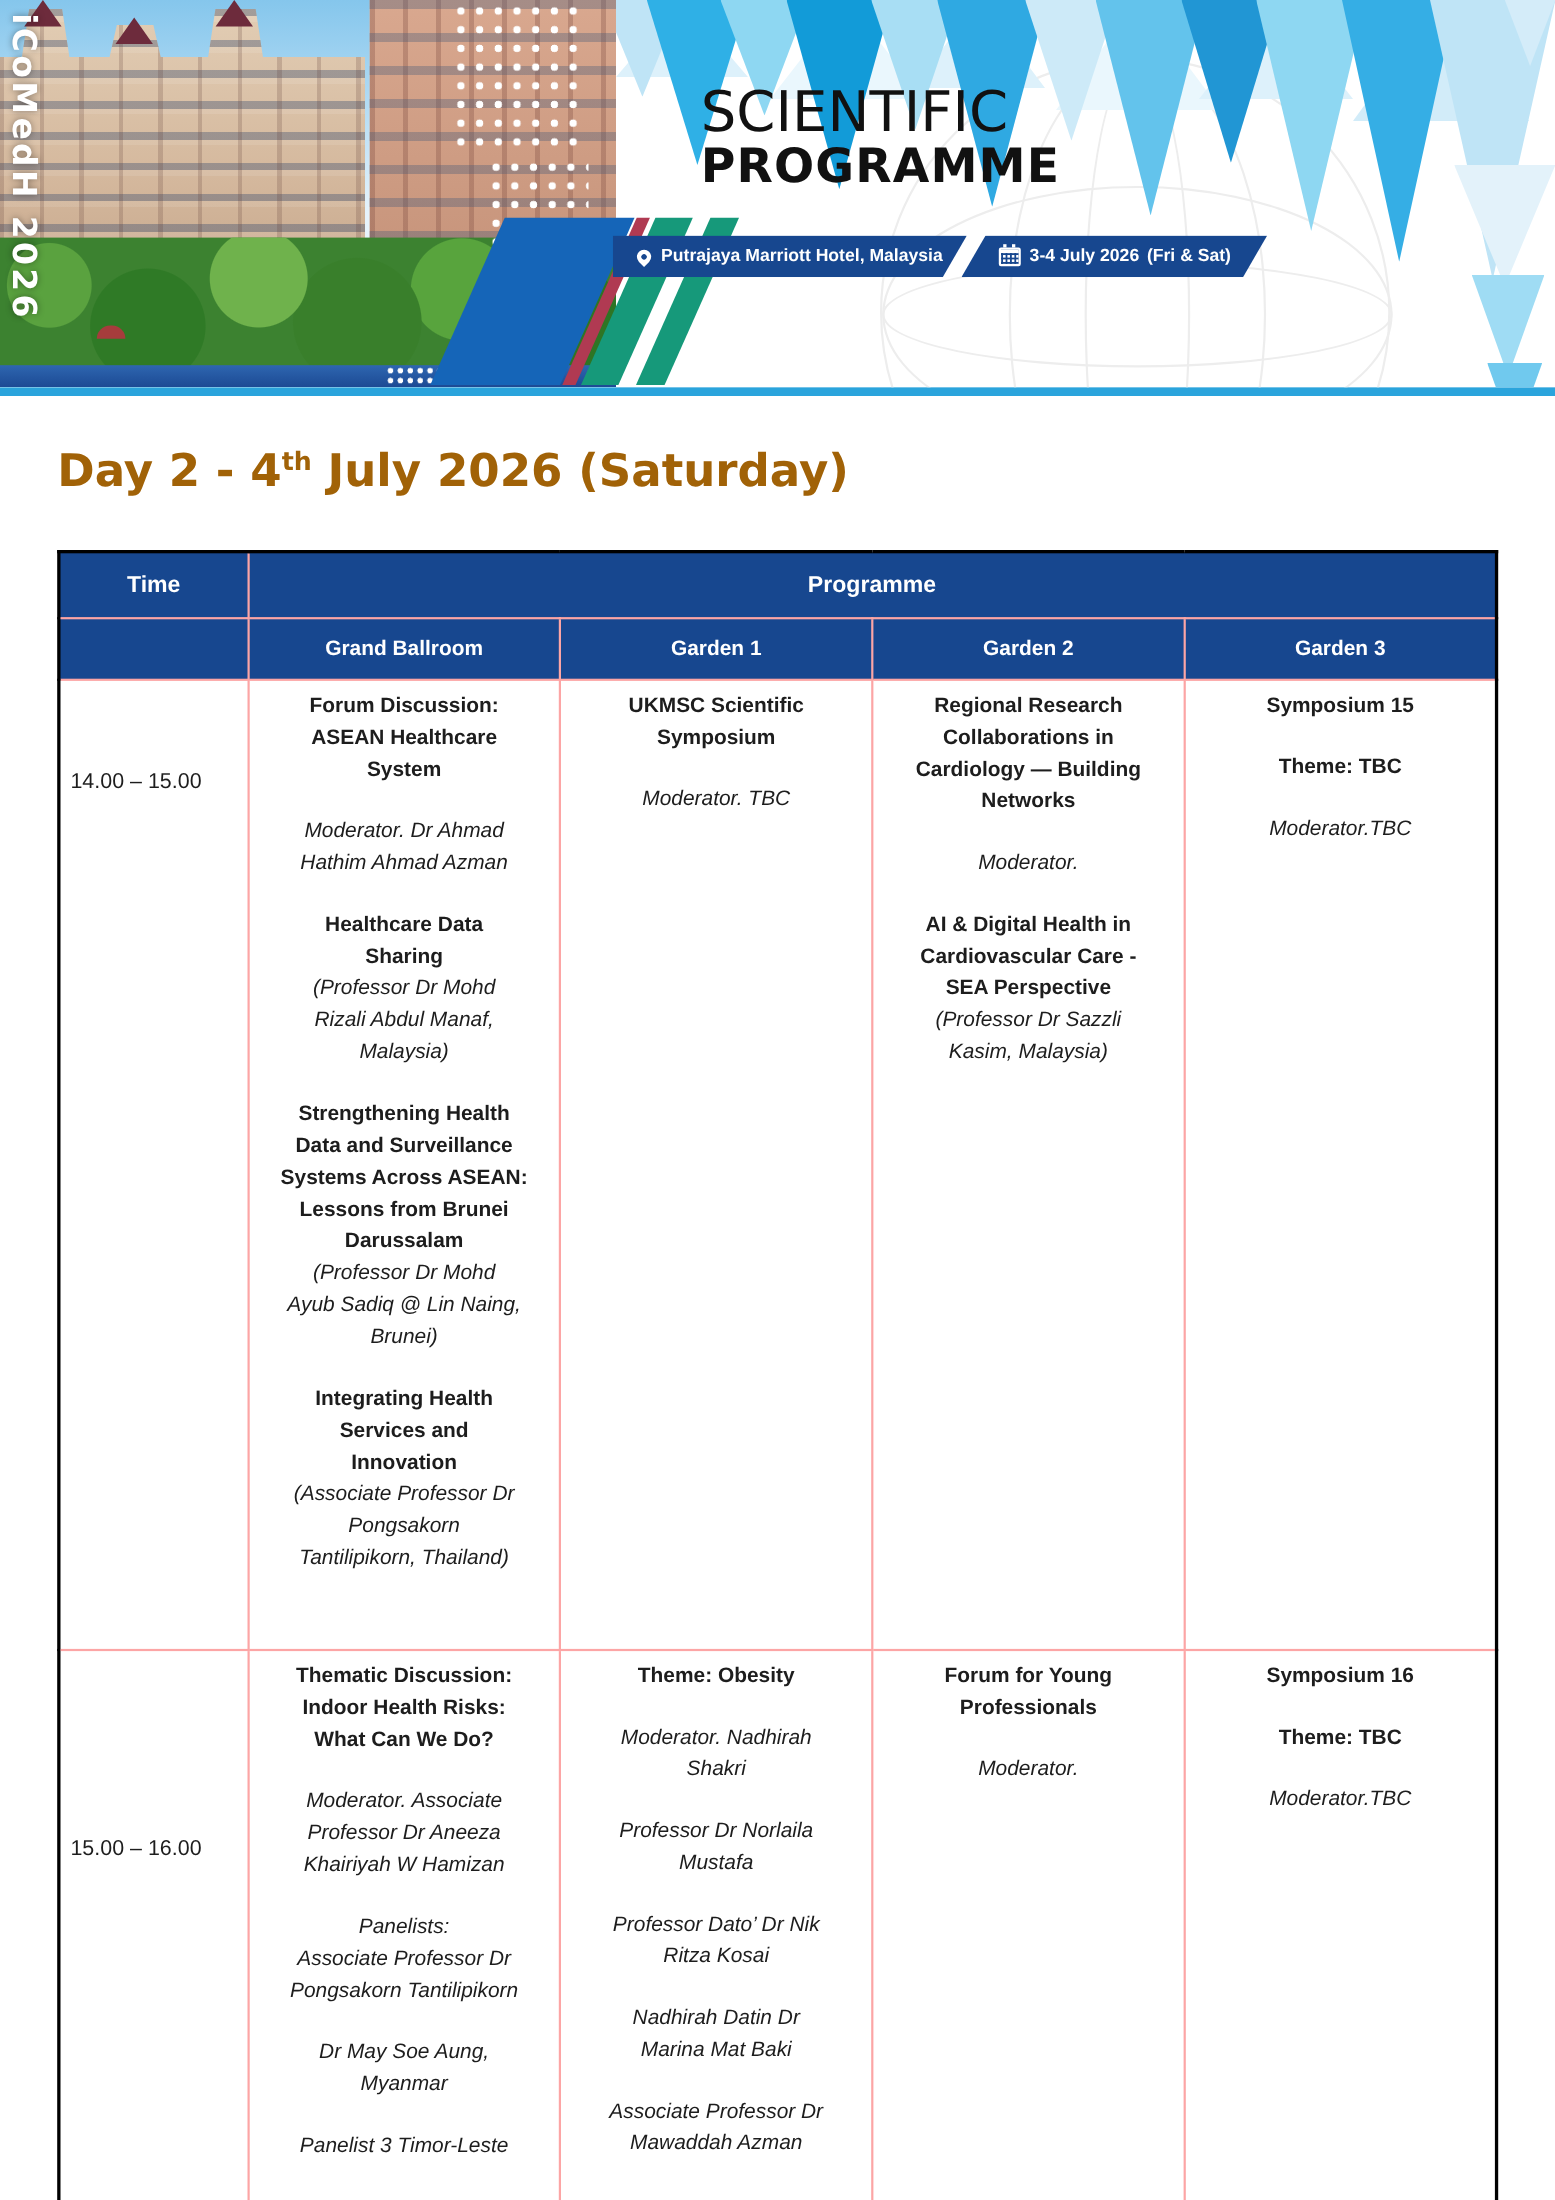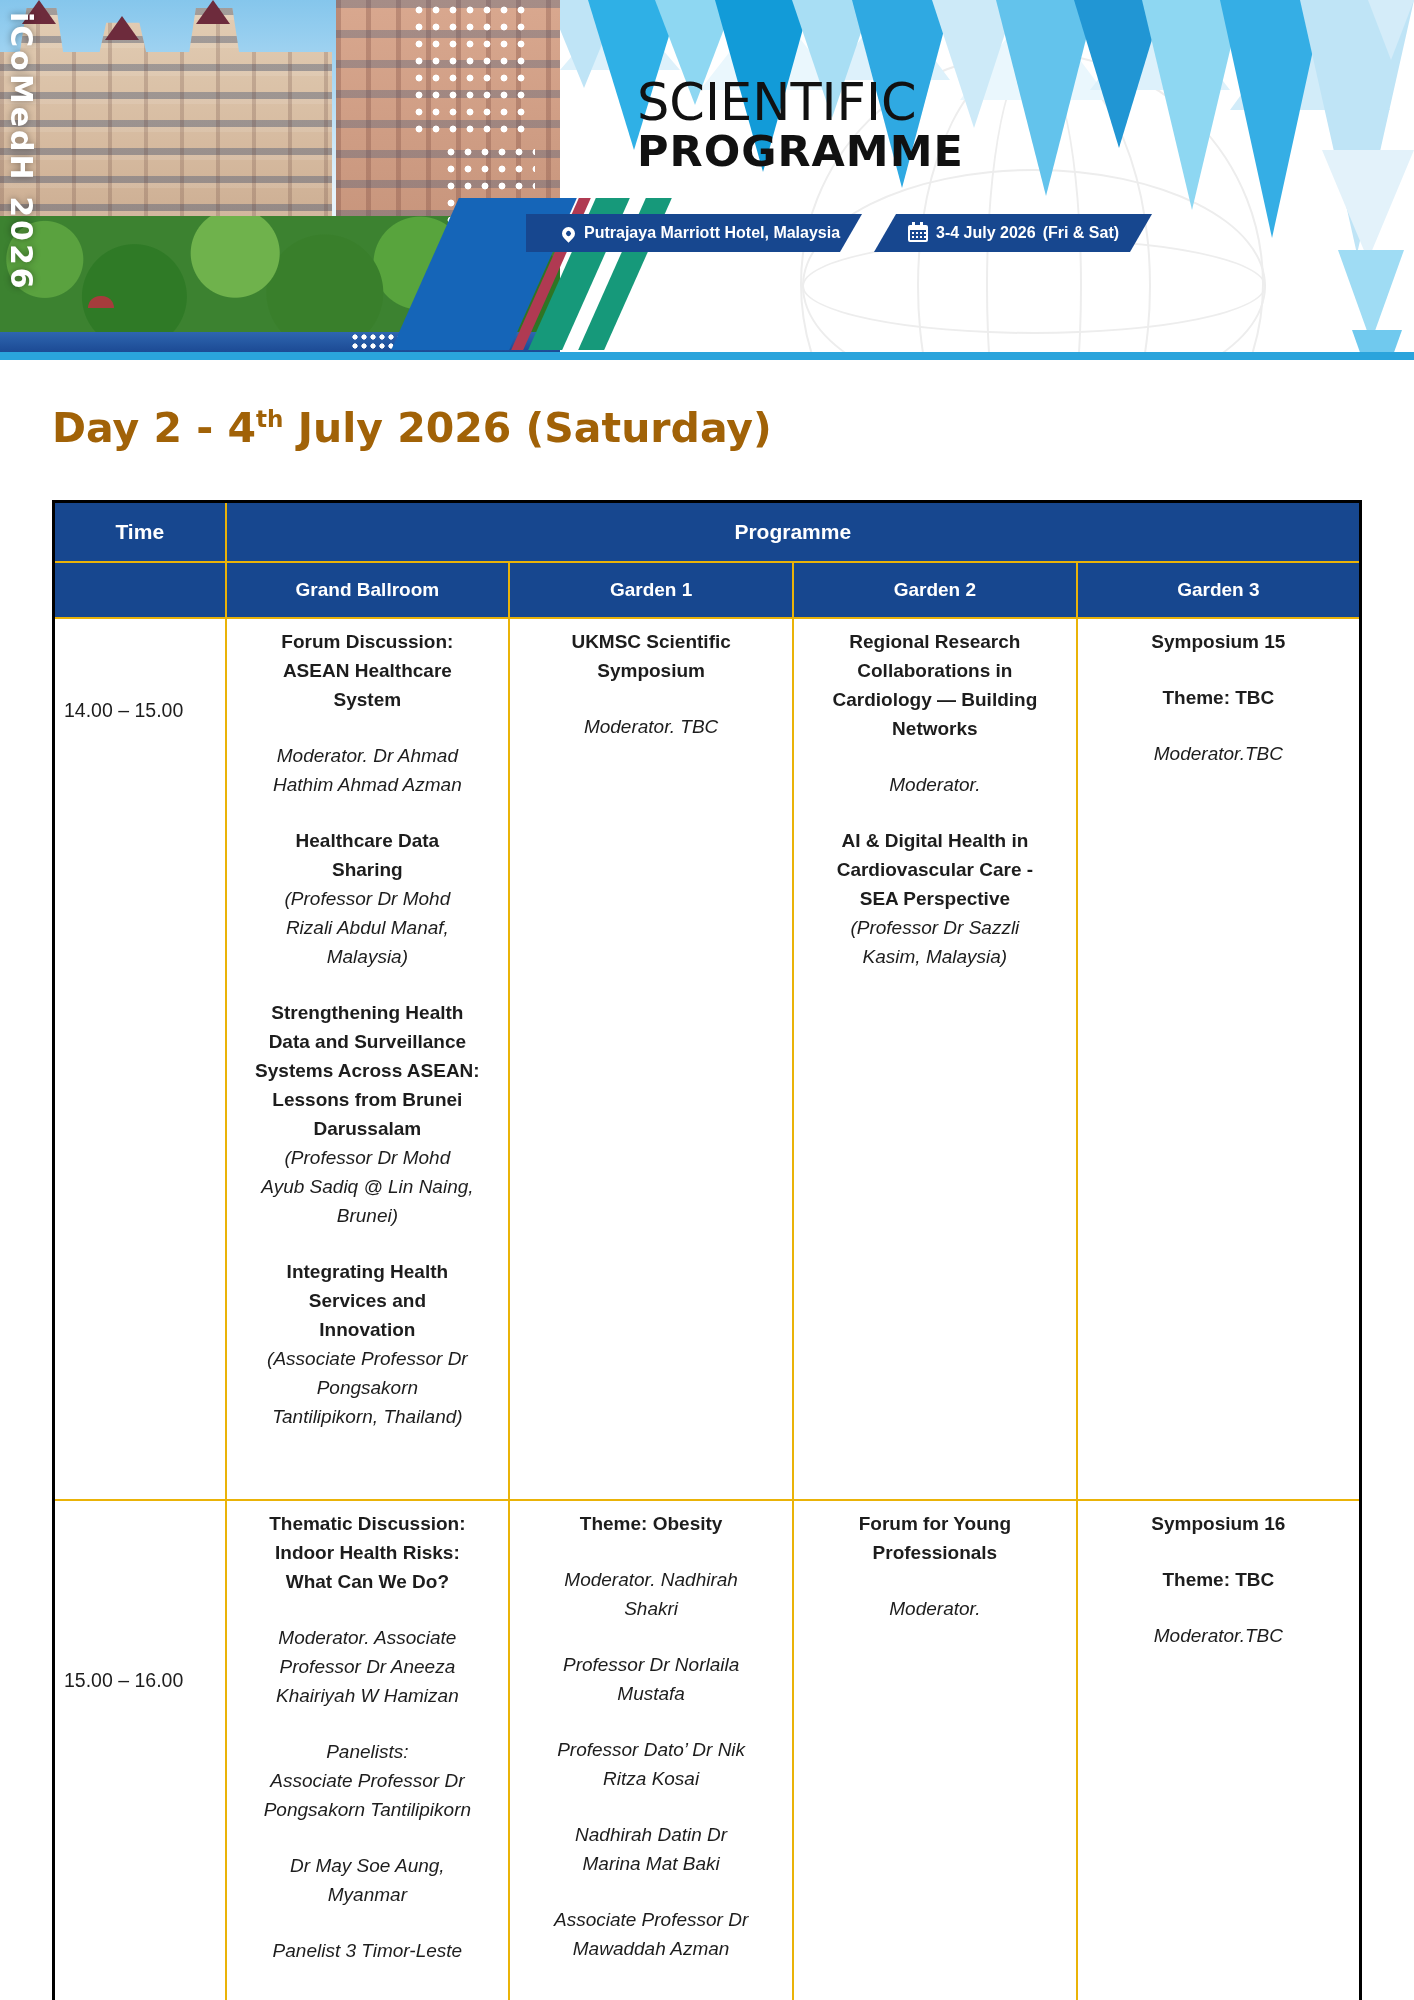--- a/index.html
+++ b/index.html
@@ -58,38 +58,38 @@
   .g2{left:40%;top:0;width:20%;height:100%}
   .g3{left:0;top:25%;width:100%;height:50%}
   .g4{left:0;top:40%;width:100%;height:20%}
 
   .big-title{position:absolute;left:637px;top:76px;z-index:3;font-family:"DejaVu Sans",sans-serif;color:#111;line-height:1.04}
   .big-title .l1{font-size:51px;font-weight:normal;letter-spacing:0px}
   .big-title .l2{font-size:43px;font-weight:bold;letter-spacing:1px}
 
   
   .bar{position:absolute;top:214px;height:38px;background:#17478f;color:#fff;display:flex;align-items:center;font-weight:bold;font-size:16px;z-index:6}
-  .bar-loc{left:526px;width:300px;clip-path:polygon(0 0,100% 0,calc(100% - 22px) 100%,0 100%);padding-left:36px}
+  .bar-loc{left:557px;width:300px;clip-path:polygon(0 0,100% 0,calc(100% - 22px) 100%,0 100%);padding-left:22px}
   .bar-date{left:874px;width:244px;clip-path:polygon(22px 0,100% 0,calc(100% - 22px) 100%,0 100%);padding-left:34px}
   .pin{display:inline-block;width:13px;height:13px;background:#fff;border-radius:50% 50% 50% 0;transform:rotate(-45deg);position:relative;margin-right:9px;flex:0 0 auto}
   .pin::after{content:"";position:absolute;inset:4px;background:#17478f;border-radius:50%}
   .cal{display:inline-block;width:16px;height:13px;border:2px solid #fff;border-radius:2px;position:relative;margin-right:8px;flex:0 0 auto;background-image:radial-gradient(circle at 2px 2px,#fff 1.1px,transparent 1.5px);background-size:4px 4px;background-position:1px 4px}
   .cal::before{content:"";position:absolute;top:-5px;left:2px;width:3px;height:3px;background:#fff;box-shadow:8px 0 #fff}
   .cal::after{content:"";position:absolute;top:0;left:0;right:0;height:3px;background:#fff}
   .date-note{margin-left:7px}
 
   .strip{width:1414px;height:8px;background:#2aa4dc}
 
   
   .day-title{margin:44px 0 0 52px;font-family:"DejaVu Sans",sans-serif;font-weight:bold;font-size:41px;color:#a16207}
   .day-title sup{font-size:23px;vertical-align:super}
 
   
   .prog-table{border-collapse:collapse;table-layout:fixed;width:1310px;margin:48px 0 0 52px;border:3px solid #000}
-  .prog-table th,.prog-table td{border:2px solid #eab308}
+  .prog-table th,.prog-table td{border:2px solid #fca5a5}
   .prog-table th{background:#17478f;color:#fff;font-weight:bold}
   .th-top{height:56px;font-size:21px}
   .th-venue{height:52px;font-size:19px}
   .col-time{width:172px}
   .cell{vertical-align:top;text-align:center;padding:8px 10px 32px;font-size:19px}
   .r0 .cell{height:840px}
   .r1 .cell{height:485px}
   .time-cell{vertical-align:top;text-align:left;padding-left:9px;font-size:19.5px}
   .r0 .time-cell{padding-top:80px}
   .r1 .time-cell{padding-top:168px}

